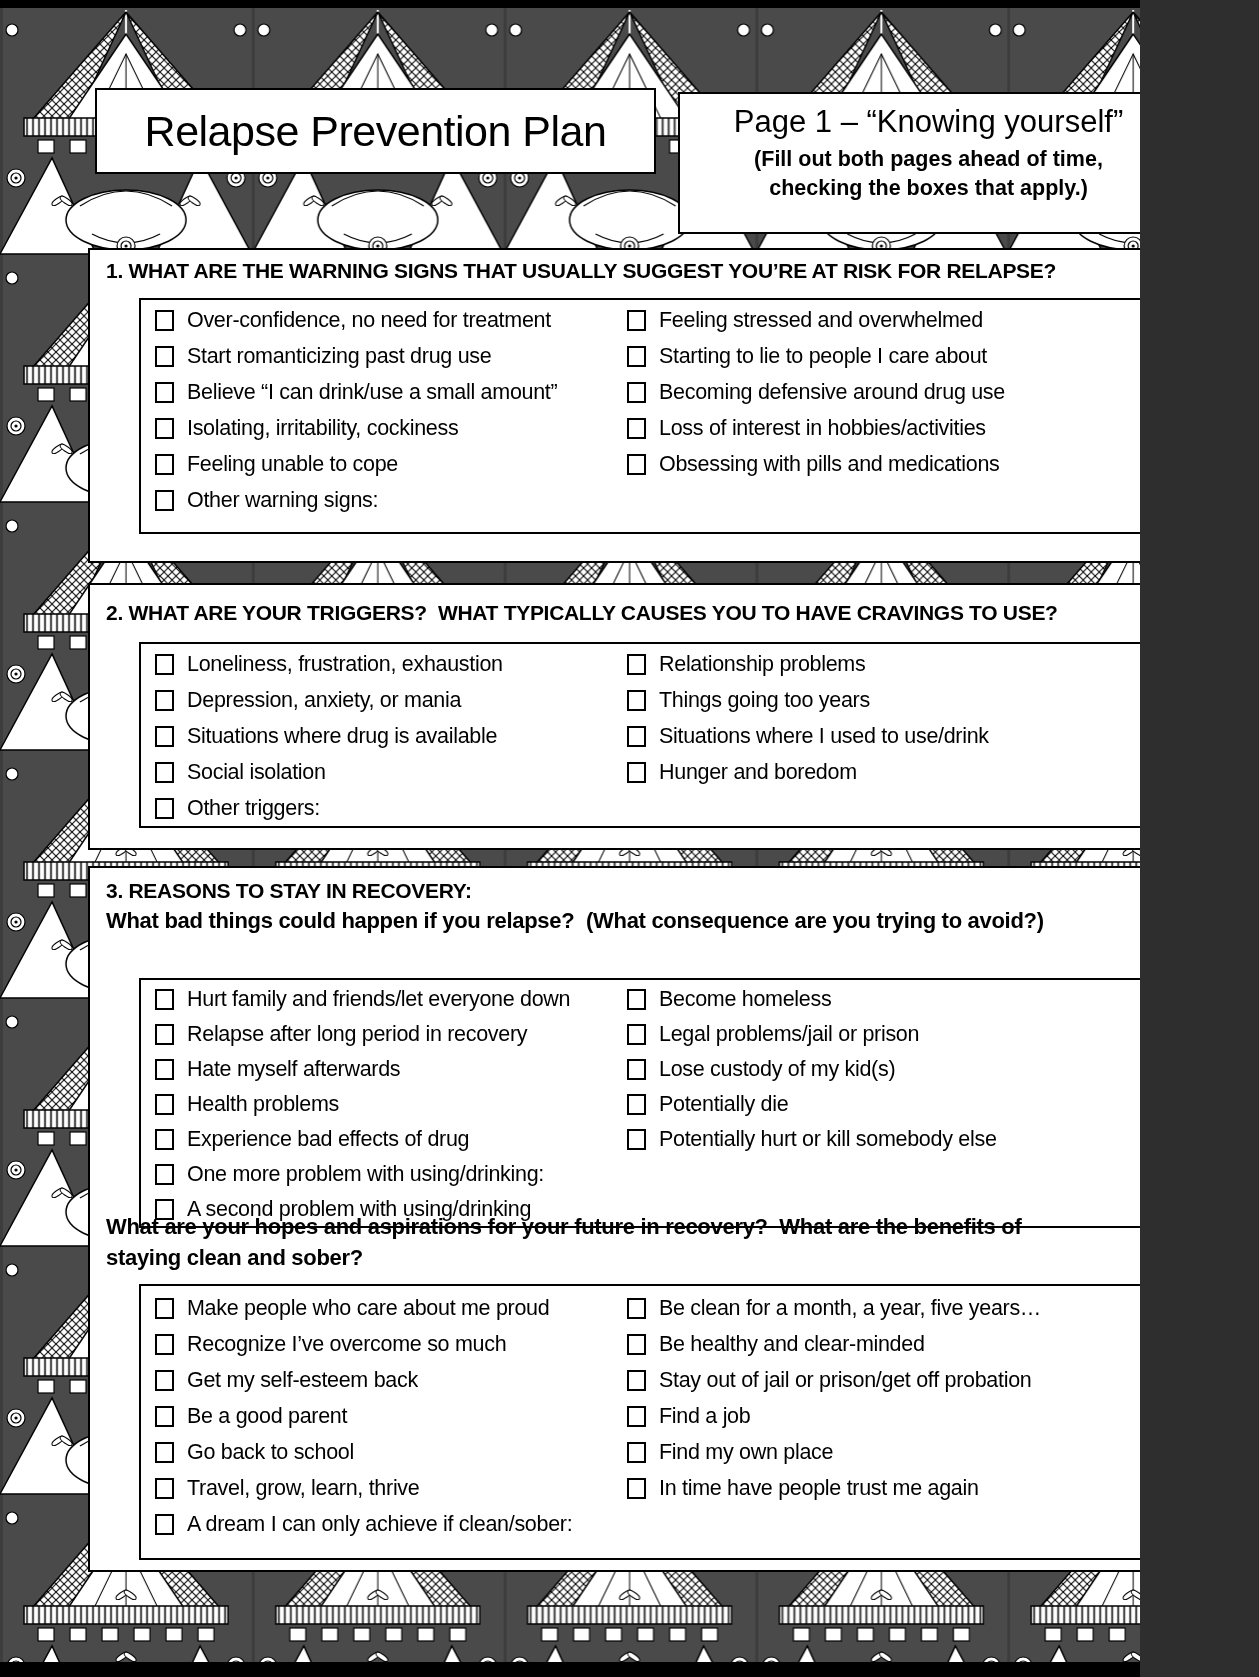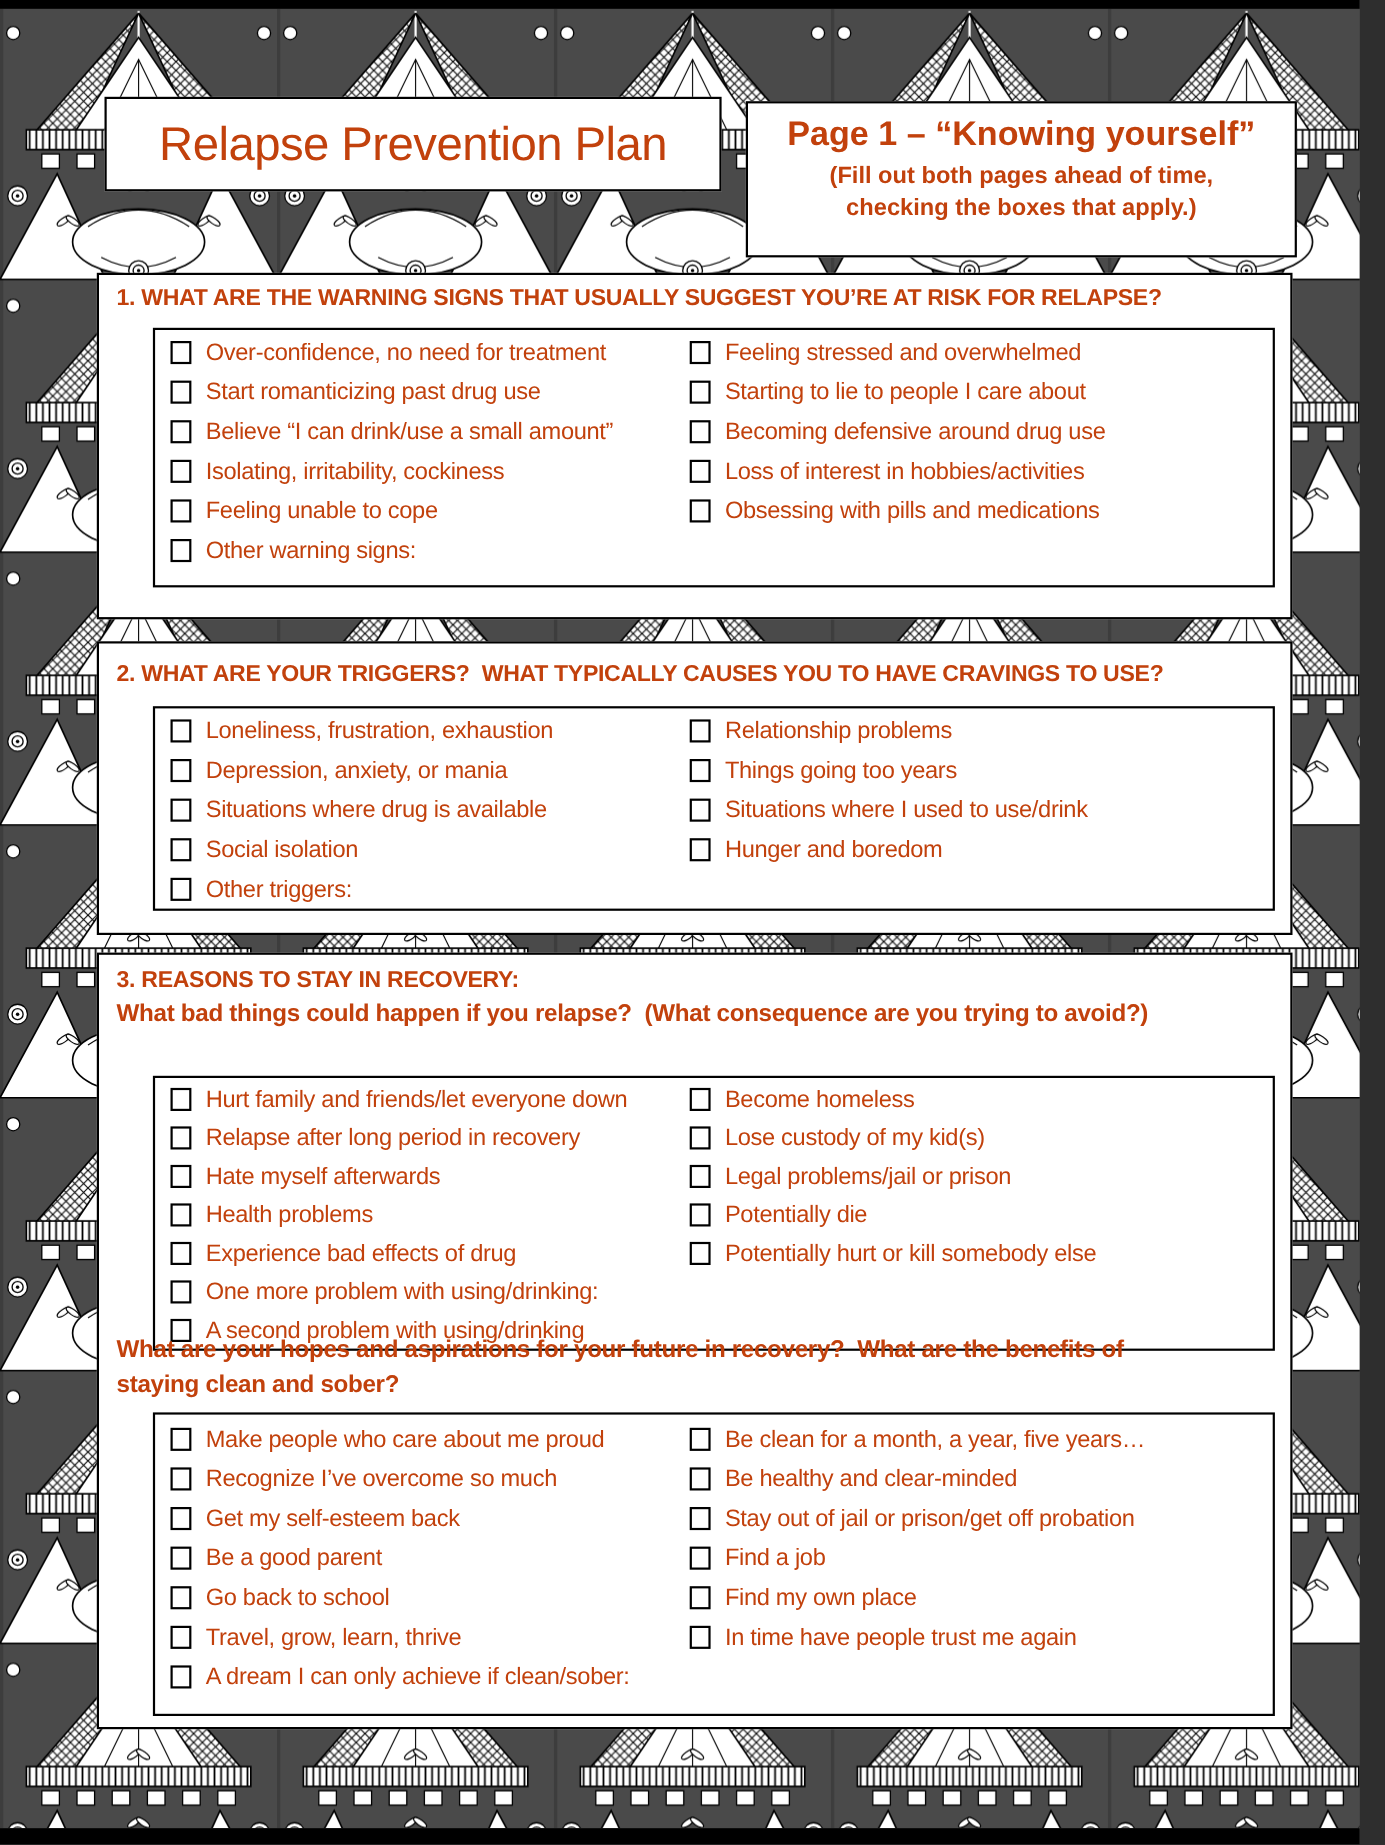--- a/index.html
+++ b/index.html
@@ -1,29 +1,29 @@
 <!DOCTYPE html>
 <html><head>
 <meta charset="utf-8">
 <style>
   html,body{margin:0;padding:0;background:#2e2e2e;}
-  .page{position:relative;width:1236px;height:1677px;overflow:hidden;background:#4a4a4a;
-        font-family:"Liberation Sans","DejaVu Sans",sans-serif;color:#c2410c;}
+  .page{position:relative;width:1140px;height:1677px;overflow:hidden;background:#4a4a4a;
+        font-family:"Liberation Sans","DejaVu Sans",sans-serif;color:#000000;}
   .bg{position:absolute;left:0;top:0;z-index:0;display:block;}
   .bar{position:absolute;left:0;width:1259px;background:#000;z-index:3;}
   .bar.top{top:0;height:8px;}
   .bar.bottom{top:1662px;height:15px;}
 
   
   .title-box{position:absolute;z-index:2;left:95px;top:88px;width:557px;height:82px;
              background:#fff;border:2px solid #000;display:flex;align-items:center;justify-content:center;}
   .title-box .title{font-size:43px;font-weight:400;letter-spacing:-0.5px;white-space:pre;}
   .page1-box{position:absolute;z-index:2;left:678px;top:92px;width:497px;height:138px;
              background:#fff;border:2px solid #000;text-align:center;}
-  .page-label{font-size:31px;font-weight:700;margin-top:10px;white-space:pre;}
+  .page-label{font-size:31px;font-weight:400;margin-top:10px;white-space:pre;}
   .instructions{font-size:21.5px;font-weight:700;line-height:29px;margin-top:5px;white-space:pre-wrap;}
 
   
   .band{position:absolute;z-index:2;left:88px;width:1087px;background:#fff;border:2px solid #000;box-sizing:border-box;}
   .band1{top:248px;height:315px;}
   .band2{top:583px;height:267px;}
   .band3{top:866px;height:706px;}
 
   .sec-heading{position:absolute;left:16px;margin:0;font-size:21px;font-weight:700;
                letter-spacing:-0.3px;line-height:26px;white-space:pre-wrap;}
@@ -256,25 +256,25 @@
             <span class="cb-label">A second problem with using/drinking</span>
           </label>
         </div>
       <div class="col c2">
           <label class="check-item">
             <span class="cb"></span>
             <span class="cb-label">Become homeless</span>
           </label>
           <label class="check-item">
             <span class="cb"></span>
+            <span class="cb-label">Legal problems/jail or prison</span>
+          </label>
+          <label class="check-item">
+            <span class="cb"></span>
             <span class="cb-label">Lose custody of my kid(s)</span>
-          </label>
-          <label class="check-item">
-            <span class="cb"></span>
-            <span class="cb-label">Legal problems/jail or prison</span>
           </label>
           <label class="check-item">
             <span class="cb"></span>
             <span class="cb-label">Potentially die</span>
           </label>
           <label class="check-item">
             <span class="cb"></span>
             <span class="cb-label">Potentially hurt or kill somebody else</span>
           </label>
         </div>

